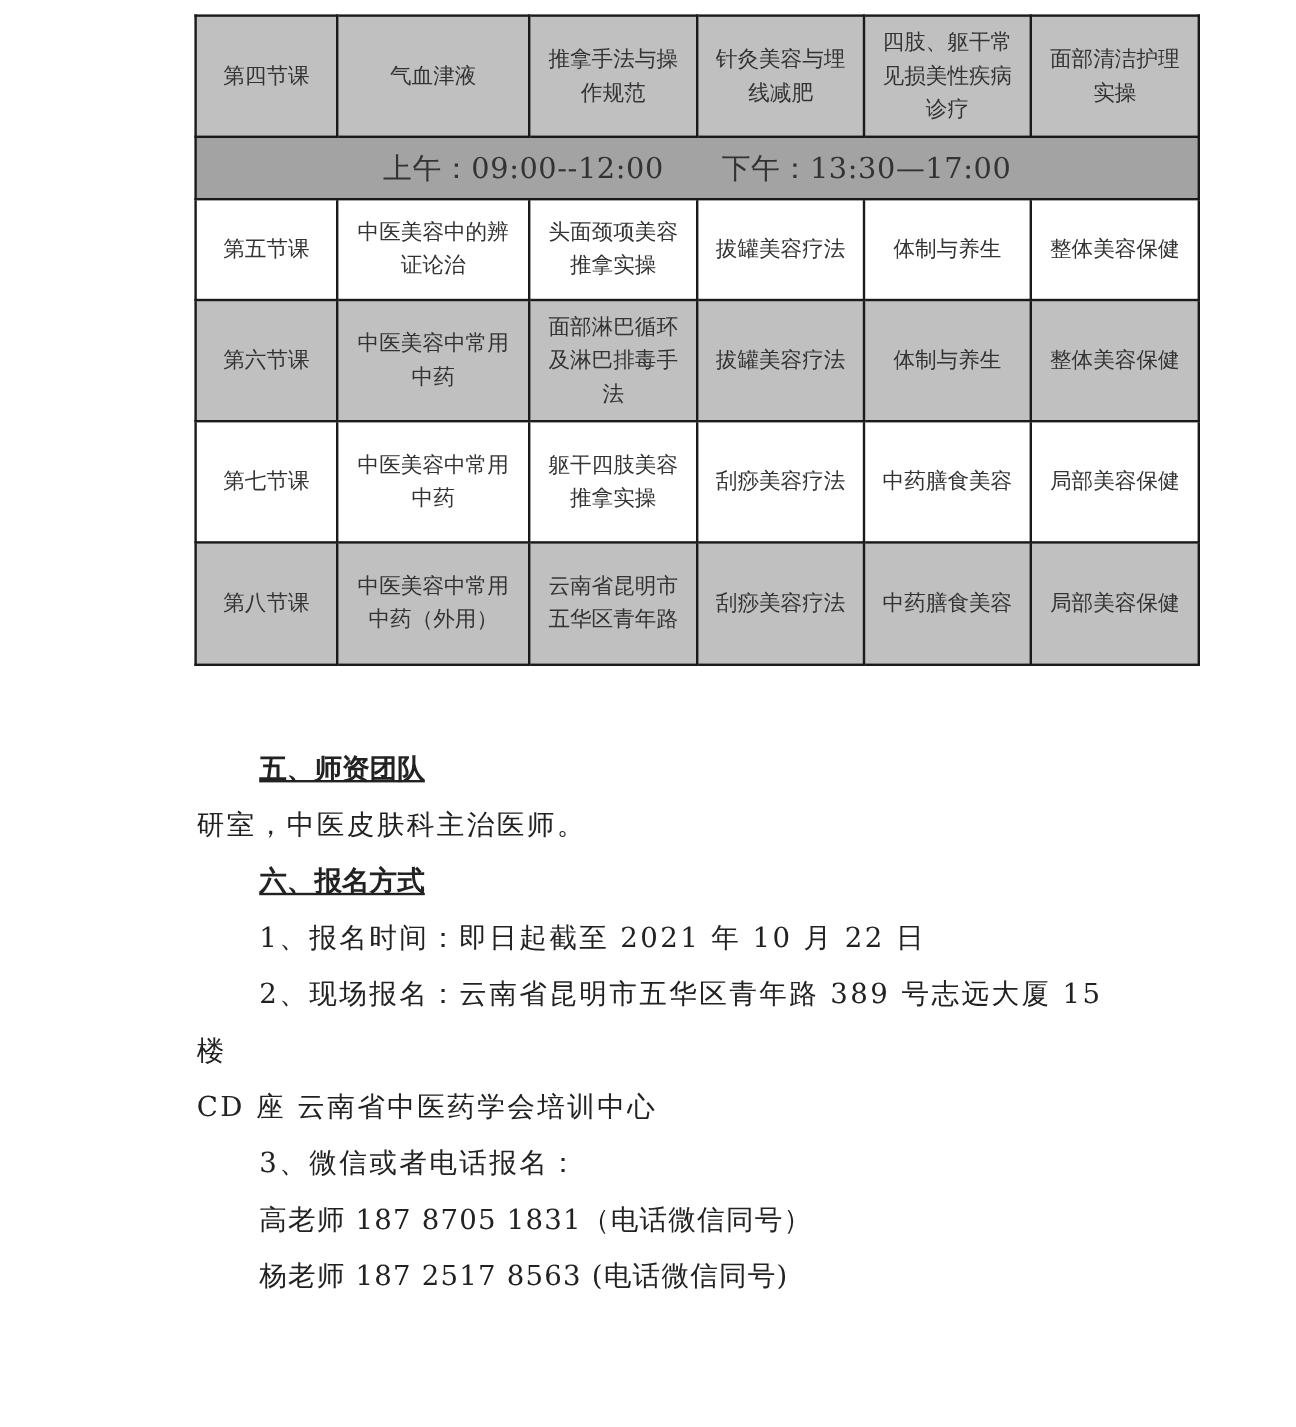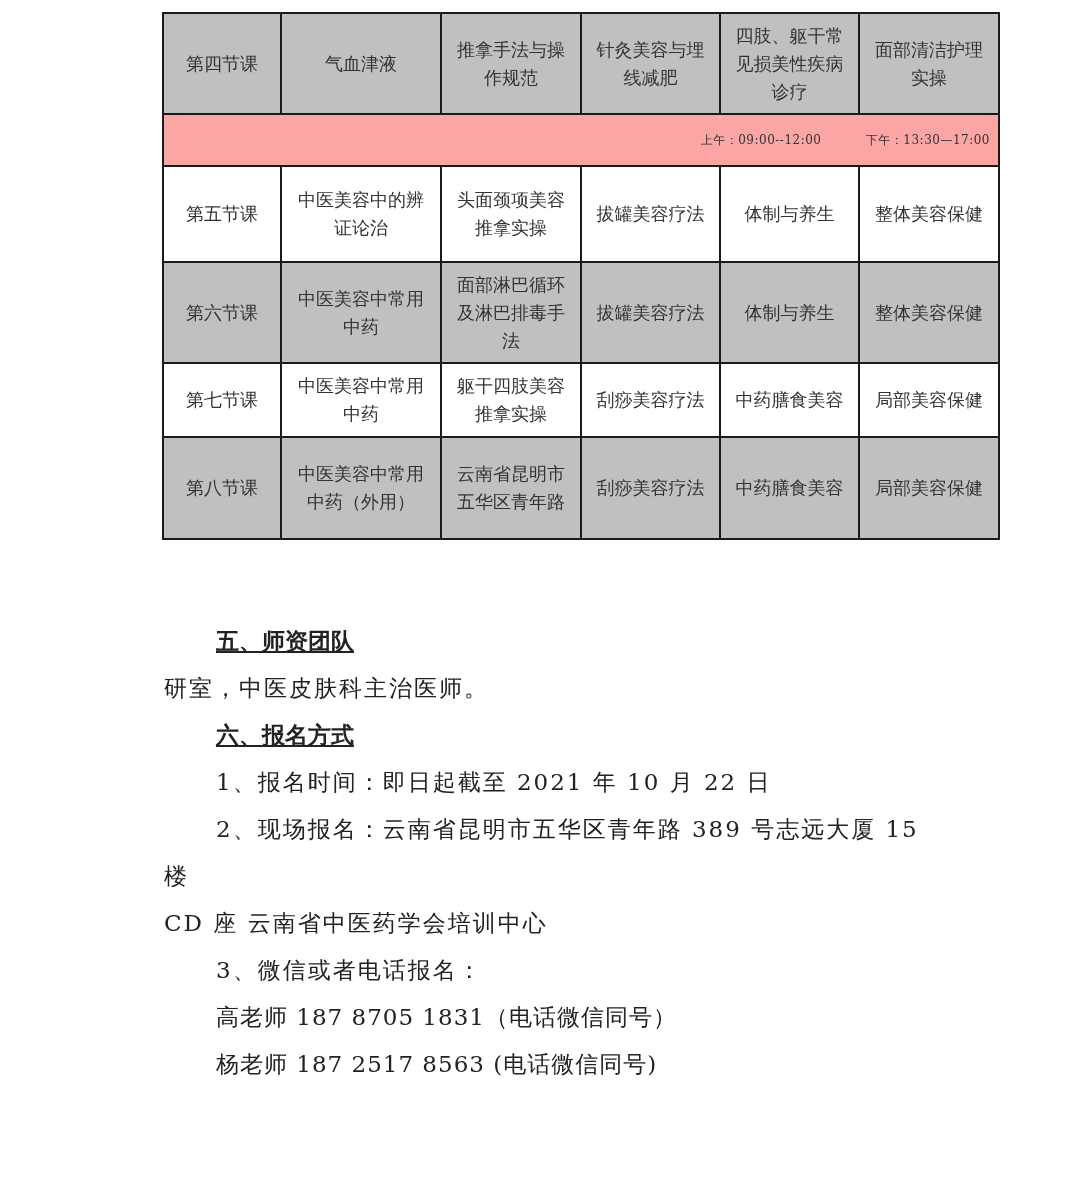--- a/index.html
+++ b/index.html
@@ -16,21 +16,21 @@
     }
     .schedule td {
       border: 2px solid #1a1a1a;
       text-align: center; vertical-align: middle;
       font-size: 18px; line-height: 28px;
       padding: 0 8px;
       color: #333333;
     }
     .schedule tr.gray td { background: #c0c0c0; }
     .schedule tr.white td { background: #ffffff; }
-    .schedule tr.time td { background: #fca5a5; font-size: 12px; letter-spacing: 0.5px; text-align: right; }
+    .schedule tr.time td { background: #a3a3a3; font-size: 24px; letter-spacing: 0.5px; }
     .time-am { margin-right: 40px; }
     .doc {
       position: absolute; left: 164px; top: 618px; width: 760px;
       font-size: 23px; line-height: 47px; color: #222222;
     }
     .doc p { margin: 0; }
     .doc .h { font-family: "DejaVu Sans", "Liberation Sans", sans-serif; font-weight: bold; padding-left: 52px; text-decoration: underline; }
     .doc .indent { text-indent: 52px; letter-spacing: 2px; }
     .doc .noindent { letter-spacing: 2px; }
     .doc .contact { padding-left: 52px; letter-spacing: 1px; }
@@ -55,37 +55,37 @@
       <td>针灸美容与埋线减肥</td>
       <td>四肢、躯干常见损美性疾病诊疗</td>
       <td>面部清洁护理实操</td>
     </tr>
     <tr class="time" style="height:52px">
       <td colspan="6">
         <span class="time-am">上午：09:00--12:00</span>
         <span>下午：13:30—17:00</span>
       </td>
     </tr>
-    <tr class="white" style="height:96px">
+    <tr class="white" style="height:84px">
       <td>第五节课</td>
       <td>中医美容中的辨证论治</td>
       <td>头面颈项美容推拿实操</td>
       <td>拔罐美容疗法</td>
       <td>体制与养生</td>
       <td>整体美容保健</td>
     </tr>
     <tr class="gray" style="height:101px">
       <td>第六节课</td>
       <td>中医美容中常用中药</td>
       <td>面部淋巴循环及淋巴排毒手法</td>
       <td>拔罐美容疗法</td>
       <td>体制与养生</td>
       <td>整体美容保健</td>
     </tr>
-    <tr class="white" style="height:74px">
+    <tr class="white" style="height:101px">
       <td>第七节课</td>
       <td>中医美容中常用中药</td>
       <td>躯干四肢美容推拿实操</td>
       <td>刮痧美容疗法</td>
       <td>中药膳食美容</td>
       <td>局部美容保健</td>
     </tr>
     <tr class="gray" style="height:102px">
       <td>第八节课</td>
       <td>中医美容中常用中药（外用）</td>

